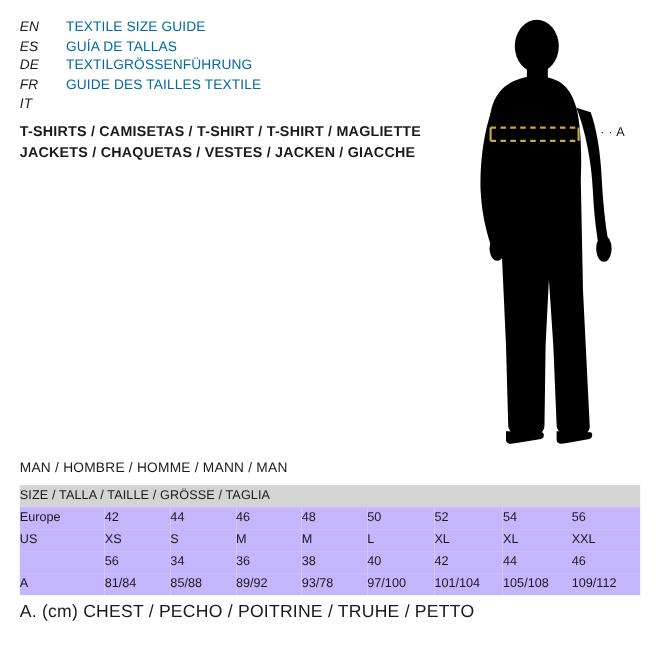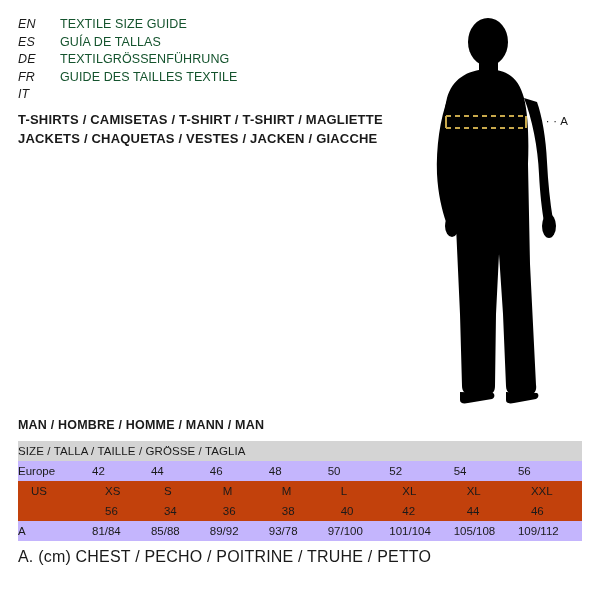--- a/index.html
+++ b/index.html
@@ -34,21 +34,21 @@
     line-height: 17.5px;
     letter-spacing: 0.1px;
   }
   .lang-code {
     width: 42px;
     flex: 0 0 42px;
     color: #1a1a1a;
     font-style: italic;
   }
   .lang-text {
-    color: #14532d;
+    color: #0369a1;
   }
 
   .garment-lines {
     position: absolute;
     left: 18px;
     top: 110px;
     width: 420px;
   }
   .garment-line {
     font-size: 13px;
@@ -77,43 +77,42 @@
     color: #1a1a1a;
     letter-spacing: 0.5px;
   }
 
   
   .table-title {
     position: absolute;
     left: 18px;
     top: 418px;
     font-size: 12.5px;
-    font-weight: bold;
+    font-weight: normal;
     letter-spacing: 0.2px;
   }
   table.size-table {
     position: absolute;
     left: 18px;
     top: 441px;
     width: 564px;
     border-collapse: collapse;
     font-size: 11.5px;
   }
   table.size-table td {
     padding: 0;
     height: 20px;
     vertical-align: middle;
     color: #1a1a1a;
   }
   tr.row-head td {
     background: #d4d4d4;
   }
   tr.row-alt td {
-    background: #c2410c;
-    padding-left: 13px;
+    background: #c4b5fd;
   }
   tr.row-plain td {
     background: #c4b5fd;
     margin-left: 40px;
   }
   td.label-col {
     width: 88px;
     padding-left: 4px;
   }
   td.val {

